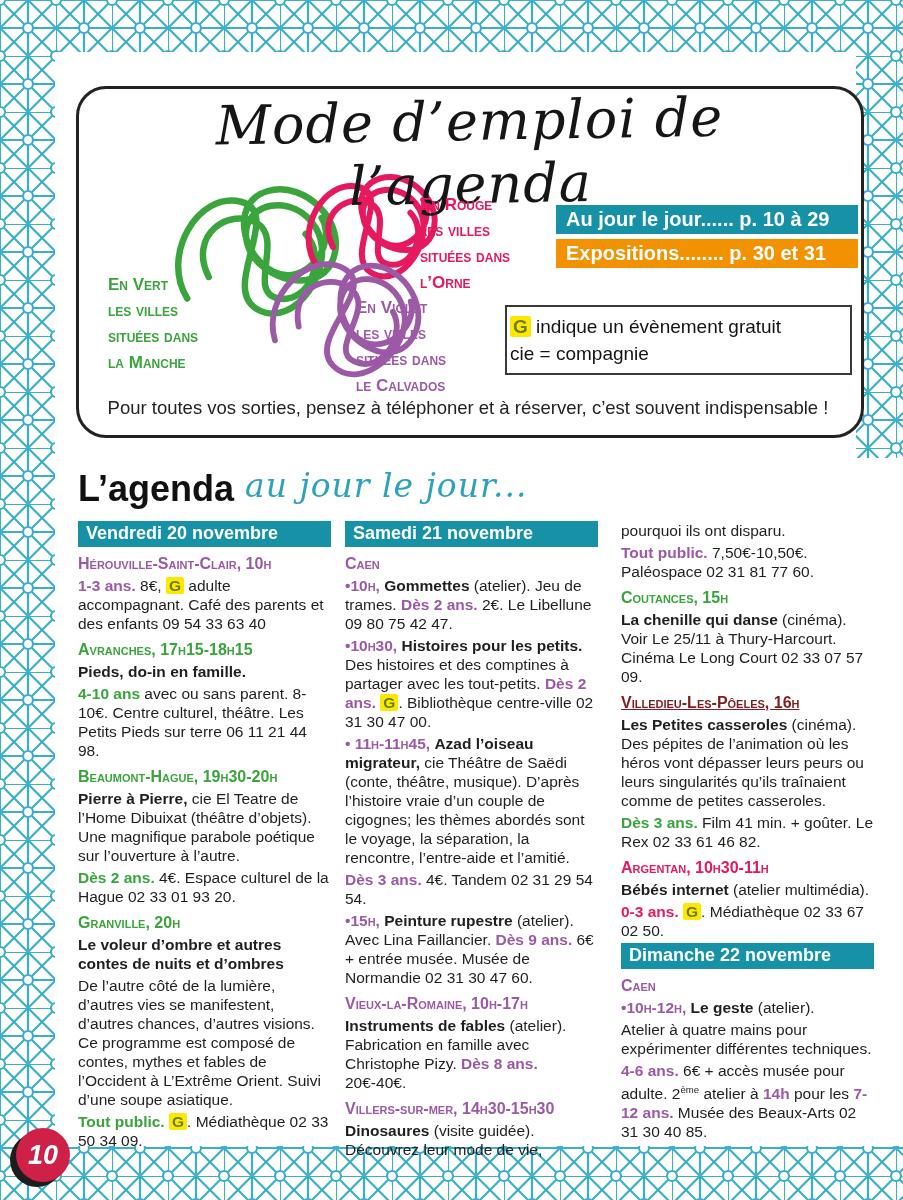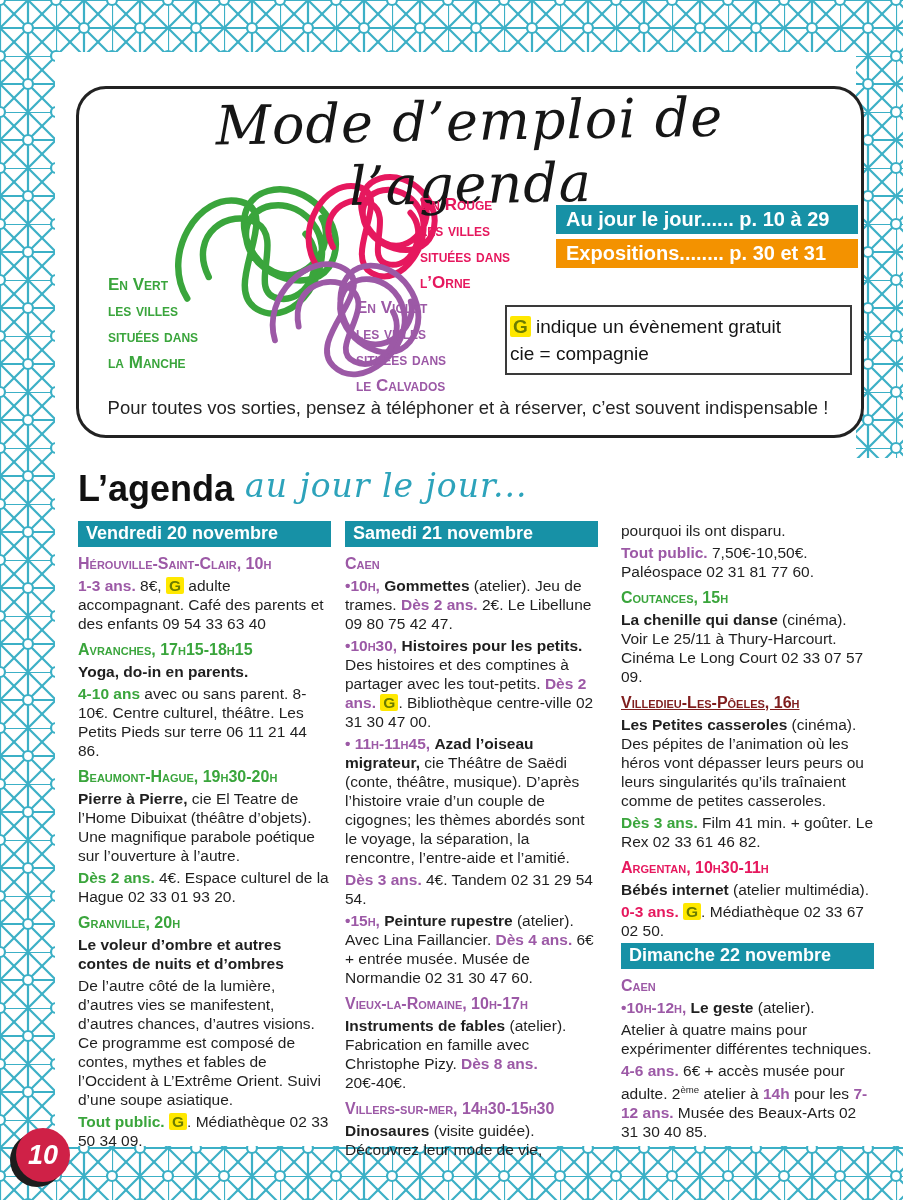--- a/index.html
+++ b/index.html
@@ -131,38 +131,38 @@
   <div class="footer-note">Pour toutes vos sorties, pensez à téléphoner et à réserver, c’est souvent indispensable !</div>
 
   <div class="agenda-title">L’agenda</div>
   <div class="agenda-subtitle">au jour le jour...</div>
 
   <div class="col" id="col-0">
       <div class="day-bar">Vendredi 20 novembre</div>
       <div class="city" style="color: rgb(156, 89, 166);">Hérouville-Saint-Clair, 10h</div>
       <div class="para"><span class="seg-b" style="color: rgb(156, 89, 166);">1-3 ans.</span><span class="seg-p"> 8€, </span><span class="seg-g g-badge">G</span><span class="seg-p"> adulte accompagnant. Café des parents et des enfants 09 54 33 63 40</span></div>
       <div class="city" style="color: rgb(58, 165, 60);">Avranches, 17h15-18h15</div>
-      <div class="para"><span class="seg-b">Yoga, do-in en parents.</span></div>
-      <div class="para"><span class="seg-b" style="color: rgb(58, 165, 60);">4-10 ans</span><span class="seg-p"> avec ou sans parent. 8-10€. Centre culturel, théâtre. Les Petits Pieds sur terre 06 11 21 44 86.</span></div>
+      <div class="para"><span class="seg-b">Pieds, do-in en famille.</span></div>
+      <div class="para"><span class="seg-b" style="color: rgb(58, 165, 60);">4-10 ans</span><span class="seg-p"> avec ou sans parent. 8-10€. Centre culturel, théâtre. Les Petits Pieds sur terre 06 11 21 44 98.</span></div>
       <div class="city" style="color: rgb(58, 165, 60);">Beaumont-Hague, 19h30-20h</div>
       <div class="para"><span class="seg-b">Pierre à Pierre,</span><span class="seg-p"> cie El Teatre de l’Home Dibuixat (théâtre d’objets). Une magnifique parabole poétique sur l’ouverture à l’autre.</span></div>
       <div class="para"><span class="seg-b" style="color: rgb(58, 165, 60);">Dès 2 ans.</span><span class="seg-p"> 4€. Espace culturel de la Hague 02 33 01 93 20.</span></div>
       <div class="city" style="color: rgb(58, 165, 60);">Granville, 20h</div>
       <div class="para"><span class="seg-b">Le voleur d’ombre et autres contes de nuits et d’ombres</span></div>
       <div class="para"><span class="seg-p">De l’autre côté de la lumière, d’autres vies se manifestent, d’autres chances, d’autres visions. Ce programme est composé de contes, mythes et fables de l’Occident à L’Extrême Orient. Suivi d’une soupe asiatique.</span></div>
       <div class="para"><span class="seg-b" style="color: rgb(58, 165, 60);">Tout public.</span><span class="seg-p"> </span><span class="seg-g g-badge">G</span><span class="seg-p">. Médiathèque 02 33 50 34 09.</span></div>
     </div>
   <div class="col" id="col-1">
       <div class="day-bar">Samedi 21 novembre</div>
       <div class="city" style="color: rgb(156, 89, 166);">Caen</div>
       <div class="para"><span class="seg-time" style="color: rgb(156, 89, 166);">•10h, </span><span class="seg-b">Gommettes</span><span class="seg-p"> (atelier). Jeu de trames. </span><span class="seg-b" style="color: rgb(156, 89, 166);">Dès 2 ans.</span><span class="seg-p"> 2€. Le Libellune 09 80 75 42 47.</span></div>
       <div class="para"><span class="seg-time" style="color: rgb(156, 89, 166);">•10h30, </span><span class="seg-b">Histoires pour les petits.</span><span class="seg-p"> Des histoires et des comptines à partager avec les tout-petits. </span><span class="seg-b" style="color: rgb(156, 89, 166);">Dès 2 ans.</span><span class="seg-p"> </span><span class="seg-g g-badge">G</span><span class="seg-p">. Bibliothèque centre-ville 02 31 30 47 00.</span></div>
       <div class="para"><span class="seg-time" style="color: rgb(156, 89, 166);">• 11h-11h45, </span><span class="seg-b">Azad l’oiseau migrateur,</span><span class="seg-p"> cie Théâtre de Saëdi (conte, théâtre, musique). D’après l’histoire vraie d’un couple de cigognes; les thèmes abordés sont le voyage, la séparation, la rencontre, l’entre-aide et l’amitié.</span></div>
       <div class="para"><span class="seg-b" style="color: rgb(156, 89, 166);">Dès 3 ans.</span><span class="seg-p"> 4€. Tandem 02 31 29 54 54.</span></div>
-      <div class="para"><span class="seg-time" style="color: rgb(156, 89, 166);">•15h, </span><span class="seg-b">Peinture rupestre</span><span class="seg-p"> (atelier). Avec Lina Faillancier. </span><span class="seg-b" style="color: rgb(156, 89, 166);">Dès 4 ans.</span><span class="seg-p"> 6€ + entrée musée. Musée de Normandie 02 31 30 47 60.</span></div>
+      <div class="para"><span class="seg-time" style="color: rgb(156, 89, 166);">•15h, </span><span class="seg-b">Peinture rupestre</span><span class="seg-p"> (atelier). Avec Lina Faillancier. </span><span class="seg-b" style="color: rgb(156, 89, 166);">Dès 9 ans.</span><span class="seg-p"> 6€ + entrée musée. Musée de Normandie 02 31 30 47 60.</span></div>
       <div class="city" style="color: rgb(156, 89, 166);">Vieux-la-Romaine, 10h-17h</div>
       <div class="para"><span class="seg-b">Instruments de fables</span><span class="seg-p"> (atelier). Fabrication en famille avec Christophe Pizy. </span><span class="seg-b" style="color: rgb(156, 89, 166);">Dès 8 ans.</span><span class="seg-p"> 20€-40€.</span></div>
       <div class="city" style="color: rgb(156, 89, 166);">Villers-sur-mer, 14h30-15h30</div>
       <div class="para"><span class="seg-b">Dinosaures</span><span class="seg-p"> (visite guidée). Découvrez leur mode de vie,</span></div>
     </div>
   <div class="col" id="col-2">
       <div class="para"><span class="seg-p">pourquoi ils ont disparu.</span></div>
       <div class="para"><span class="seg-b" style="color: rgb(156, 89, 166);">Tout public.</span><span class="seg-p"> 7,50€-10,50€. Paléospace 02 31 81 77 60.</span></div>
       <div class="city" style="color: rgb(58, 165, 60);">Coutances, 15h</div>
       <div class="para"><span class="seg-b">La chenille qui danse</span><span class="seg-p"> (cinéma). Voir Le 25/11 à Thury-Harcourt. Cinéma Le Long Court 02 33 07 57 09.</span></div>

